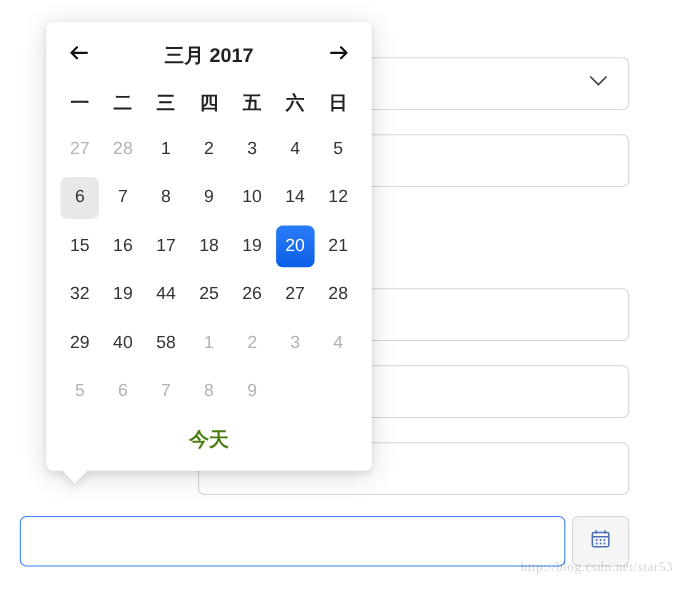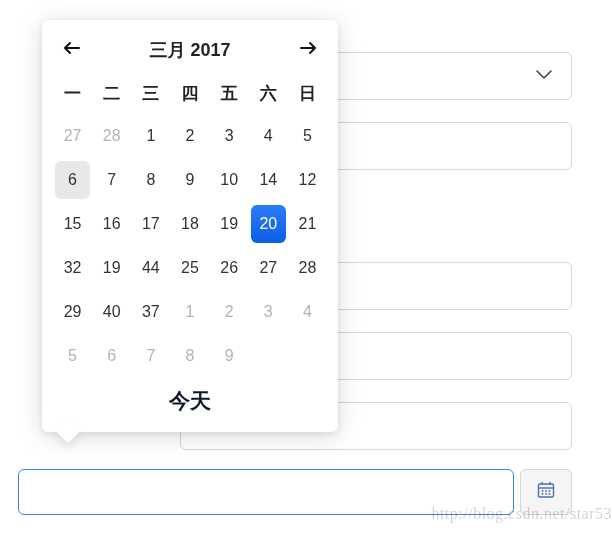--- a/index.html
+++ b/index.html
@@ -120,32 +120,32 @@
     .day.out { color: #b3b3b3; }
     .day.today { background: #e8e8e8; color: #333; }
     .day.selected {
       background: #1b6ef3;
       background: linear-gradient(180deg, #2a7cf7 0%, #0b5fe6 100%);
       color: #fff;
       font-weight: 500;
     }
     .cal-footer {
       text-align: center;
-      font-size: 21px;
+      font-size: 18px;
       font-weight: 700;
-      color: #0f172a;
+      color: #4d7c0f;
       padding: 10px 0 6px 0;
       cursor: pointer;
     }
     .watermark {
       position: absolute;
       right: 0px;
       bottom: 18px;
       font-family: "Times New Roman", serif;
-      font-size: 16px;
+      font-size: 12px;
       color: rgba(0,0,0,0.18);
       letter-spacing: 0.5px;
       z-index: 1;
     }
   </style>
 </head>
 <body>
 
 <div class="form-field field-1">
   <span class="chevron-down">
@@ -233,21 +233,21 @@
       <div class="day">21</div>
       <div class="day">32</div>
       <div class="day">19</div>
       <div class="day">44</div>
       <div class="day">25</div>
       <div class="day">26</div>
       <div class="day">27</div>
       <div class="day">28</div>
       <div class="day">29</div>
       <div class="day">40</div>
-      <div class="day">37</div>
+      <div class="day">58</div>
       <div class="day out">1</div>
       <div class="day out">2</div>
       <div class="day out">3</div>
       <div class="day out">4</div>
       <div class="day out">5</div>
       <div class="day out">6</div>
       <div class="day out">7</div>
       <div class="day out">8</div>
       <div class="day out">9</div>
     </div>

